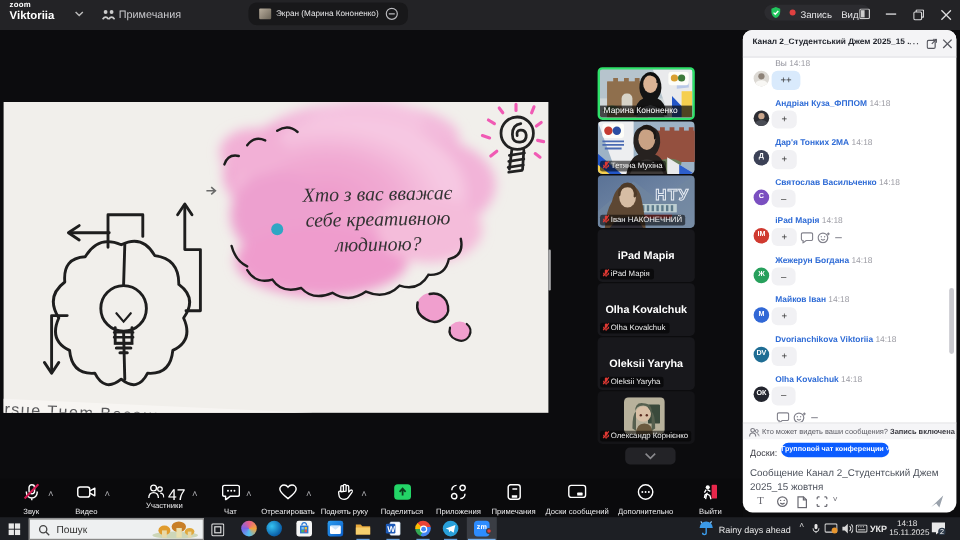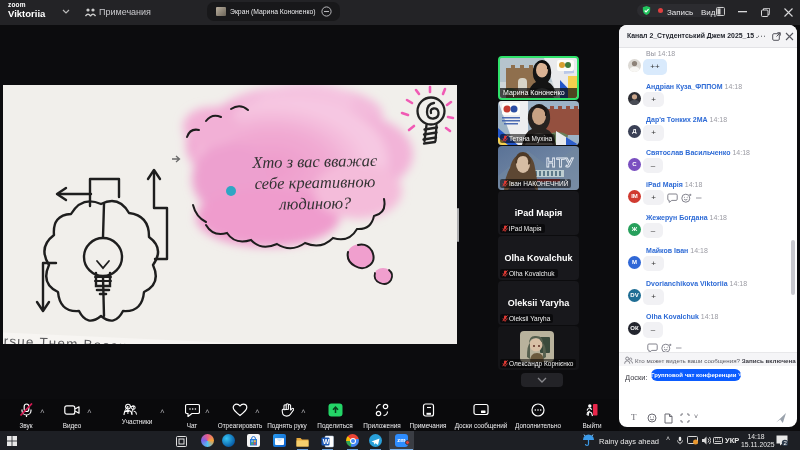--- a/index.html
+++ b/index.html
@@ -341,21 +341,21 @@
     </div>
     <div class="chev" style="left:87px">˄</div>
     <div class="titem" style="left:107px;width:60px">
       <div style="position:relative;height:14px">
         <svg width="14" height="14" viewBox="0 0 14 14" style="position:absolute;left:16px;top:0">
             <circle cx="5" cy="3.6" r="2.4" stroke="#fff" stroke-width="1.1" fill="none"></circle>
             <path d="M1 12 q0 -4.5 4 -4.5 q4 0 4 4.5" stroke="#fff" stroke-width="1.1" fill="none"></path>
             <circle cx="10.3" cy="4.6" r="1.9" stroke="#fff" stroke-width="1" fill="none"></circle>
             <path d="M10.5 8 q3 0 3 3.6" stroke="#fff" stroke-width="1" fill="none"></path>
           </svg>
-        <div style="position:absolute;left:17px;top:2px;font-size:10px;color:#fff">47</div>
+        <div style="position:absolute;left:33px;top:2px;font-size:13px;color:#fff">47</div>
       </div>
       <div class="lab">Участники</div>
     </div>
     <div class="chev" style="left:160px">˄</div>
     <div class="titem" style="left:172px;width:40px">
       <svg width="15" height="14" viewBox="0 0 15 14">
           <path d="M2 1.5 h11 a1.5 1.5 0 0 1 1.5 1.5 v6 a1.5 1.5 0 0 1 -1.5 1.5 h-6 l-4 3 v-3 h-1 a1.5 1.5 0 0 1 -1.5 -1.5 v-6 a1.5 1.5 0 0 1 1.5 -1.5" stroke="#fff" stroke-width="1.2" fill="none" stroke-linejoin="round"></path>
           <circle cx="5" cy="6" r="0.8" fill="#fff"></circle>
           <circle cx="7.7" cy="6" r="0.8" fill="#fff"></circle>
           <circle cx="10.4" cy="6" r="0.8" fill="#fff"></circle>
@@ -514,20 +514,21 @@
           <path d="M1 12 q0 -4.5 4 -4.5 q4 0 4 4.5" stroke="#7a7a82" stroke-width="1.4" fill="none"></path>
           <circle cx="10.3" cy="5" r="1.9" stroke="#7a7a82" stroke-width="1.2" fill="none"></circle>
           <path d="M10.5 8.4 q3 0 3 3.4" stroke="#7a7a82" stroke-width="1.2" fill="none"></path>
         </svg>
       <div class="abs" style="left:16px;top:3.5px;font-size:6.2px;color:#5a5a62;white-space:nowrap">Кто может видеть ваши сообщения? <b style="color:#3a3a42">Запись включена</b></div>
     </div>
 
     <div class="abs" style="left:6px;top:348px;font-size:7.5px;color:#3c3c44">Доски:</div>
     <div class="abs" style="left:32px;top:344px;width:90px;height:12px;background:#0b5cff;border-radius:6.5px;color:#fff;font-size:6px;font-weight:700;line-height:12px;text-align:center;white-space:nowrap">Групповой чат конференции <span style="font-size:5.5px">˅</span></div>
 
+    <div class="abs" style="left:6px;top:364px;width:166px;font-size:8.2px;color:#4d525c;line-height:11px">Сообщение Канал 2_Студентський Джем 2025_15 жовтня</div>
 
     <div class="abs" style="left:12px;top:387px;width:160px;height:12px;color:#6a6a72">
       <span style="position:absolute;left:0;top:0;font-size:9px;font-family:'Liberation Serif',serif">T</span>
       <svg class="abs" style="left:16px;top:1px" width="10" height="10" viewBox="0 0 10 10">
           <circle cx="5" cy="5" r="4" stroke="#6a6a72" fill="none"></circle>
           <circle cx="3.5" cy="4" r="0.6" fill="#6a6a72"></circle>
           <circle cx="6.5" cy="4" r="0.6" fill="#6a6a72"></circle>
           <path d="M3.2 6.2 q1.8 1.6 3.6 0" stroke="#6a6a72" fill="none"></path>
         </svg>
       <svg class="abs" style="left:33px;top:0.5px" width="9" height="11" viewBox="0 0 9 11">
@@ -545,20 +546,36 @@
 
     <div class="abs" style="left:172px;top:215px;width:3.5px;height:55px;background:#c9c9cf;border-radius:2px"></div>
   </div>
   <div id="taskbar">
     <svg class="abs" style="left:7px;top:5px" width="10" height="10">
         <rect width="4.6" height="4.6" fill="#e8e8e8"></rect>
         <rect x="5.4" width="4.6" height="4.6" fill="#e8e8e8"></rect>
         <rect y="5.4" width="4.6" height="4.6" fill="#e8e8e8"></rect>
         <rect x="5.4" y="5.4" width="4.6" height="4.6" fill="#e8e8e8"></rect>
       </svg>
+    <div class="abs" style="left:24px;top:1px;width:146px;height:18px;background:#eef0f1;border:1px solid #888">
+      <svg class="abs" style="left:7px;top:4px" width="10" height="10" viewBox="0 0 10 10">
+          <circle cx="4" cy="4" r="3" stroke="#444" fill="none" stroke-width="1.1"></circle>
+          <path d="M6.3 6.3 L9 9" stroke="#444" stroke-width="1.1"></path>
+        </svg>
+      <div class="abs" style="left:22px;top:3px;font-size:8.5px;color:#333">Пошук</div>
+      <svg class="abs" style="left:100px;top:1px" width="42" height="15">
+          <ellipse cx="21" cy="12" rx="19" ry="3" fill="#cdd6b8"></ellipse>
+          <ellipse cx="12" cy="8" rx="5" ry="4" fill="#e09c2e"></ellipse>
+          <rect x="10" y="8" width="4" height="6" fill="#e8d9a8"></rect>
+          <ellipse cx="24" cy="5" rx="6" ry="4.5" fill="#c87f28"></ellipse>
+          <rect x="22" y="6" width="4.5" height="8" fill="#eadfae"></rect>
+          <ellipse cx="33" cy="9" rx="4" ry="3" fill="#e0a93e"></ellipse>
+          <rect x="31.5" y="9" width="3" height="5" fill="#e8d9a8"></rect>
+        </svg>
+    </div>
     <svg class="abs" style="left:176px;top:5px" width="11" height="11" viewBox="0 0 11 11">
         <rect x="0.5" y="0.5" width="10" height="10" rx="1" stroke="#e0e0e0" fill="none"></rect>
         <rect x="3" y="3" width="5" height="5" fill="none" stroke="#e0e0e0"></rect>
       </svg>
 
     <div class="abs" style="left:201px;top:3px;width:13px;height:13px;border-radius:50%;background:conic-gradient(#e85d8a,#f2a23c,#53c0f0,#7a64e8,#e85d8a)"></div>
     <div class="abs" style="left:222px;top:3px;width:13px;height:13px;border-radius:50%;background:radial-gradient(circle at 35% 35%,#35c3f3,#0a5fa8 70%);"></div>
     <div class="abs" style="left:247px;top:3px;width:13px;height:13px;background:#f5f5f5;border-radius:2px"><svg width="13" height="13">
           <rect x="3" y="4" width="7" height="6.5" fill="#2a78d4"></rect>
           <path d="M4.5 4 q0 -2.5 2 -2.5 q2 0 2 2.5" stroke="#2a78d4" fill="none"></path>

